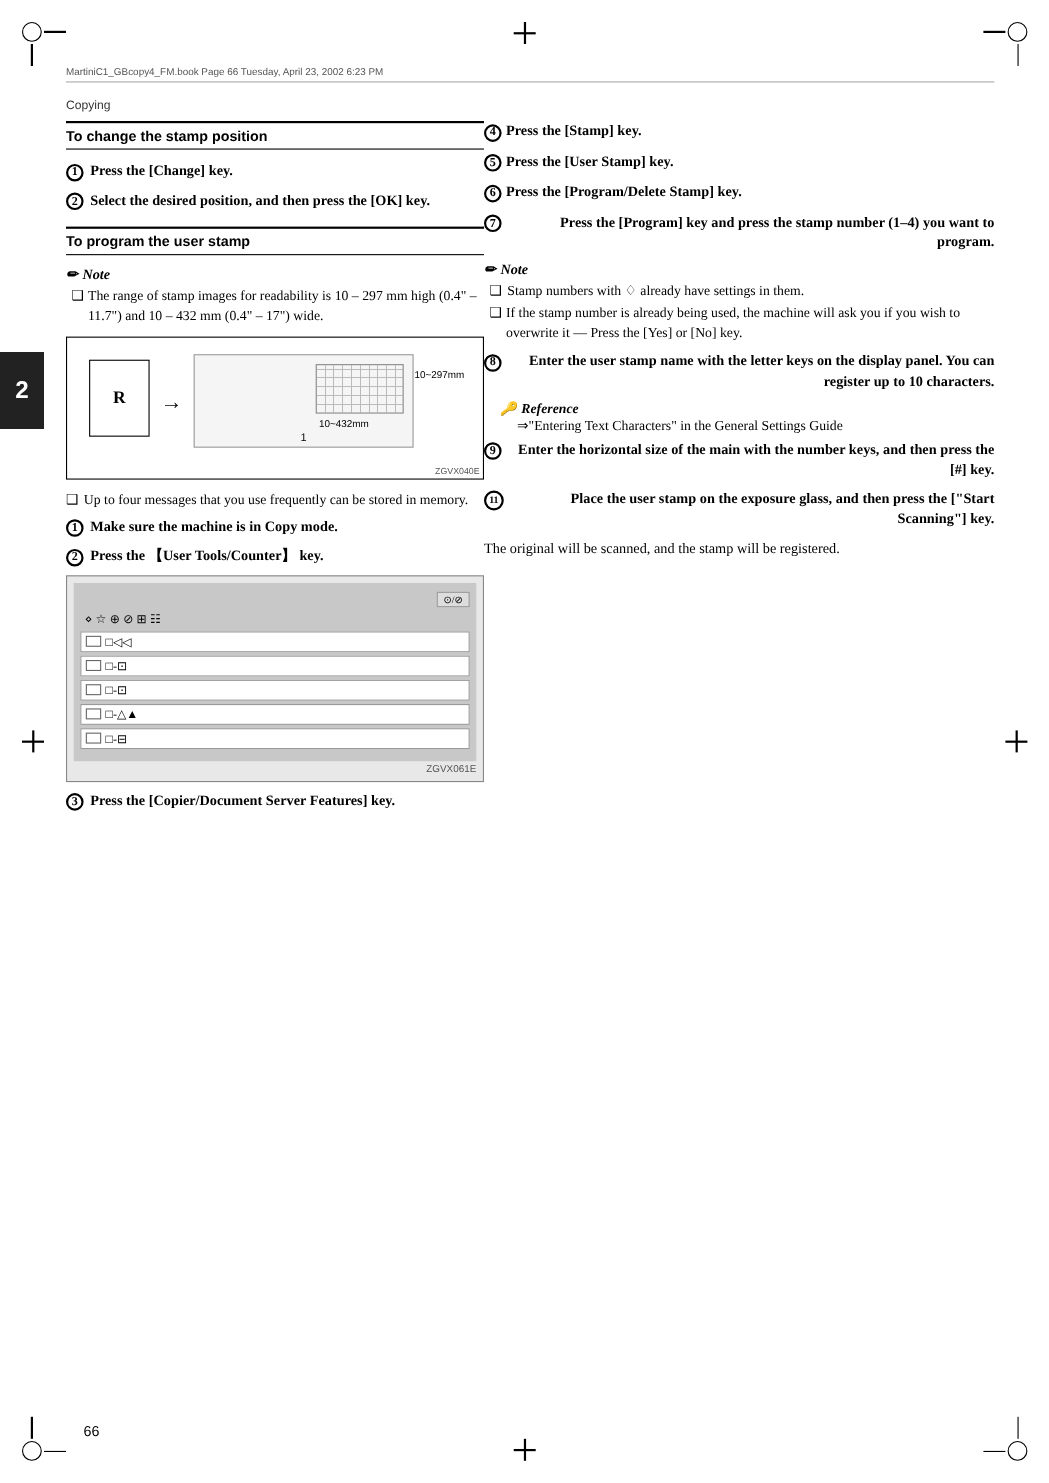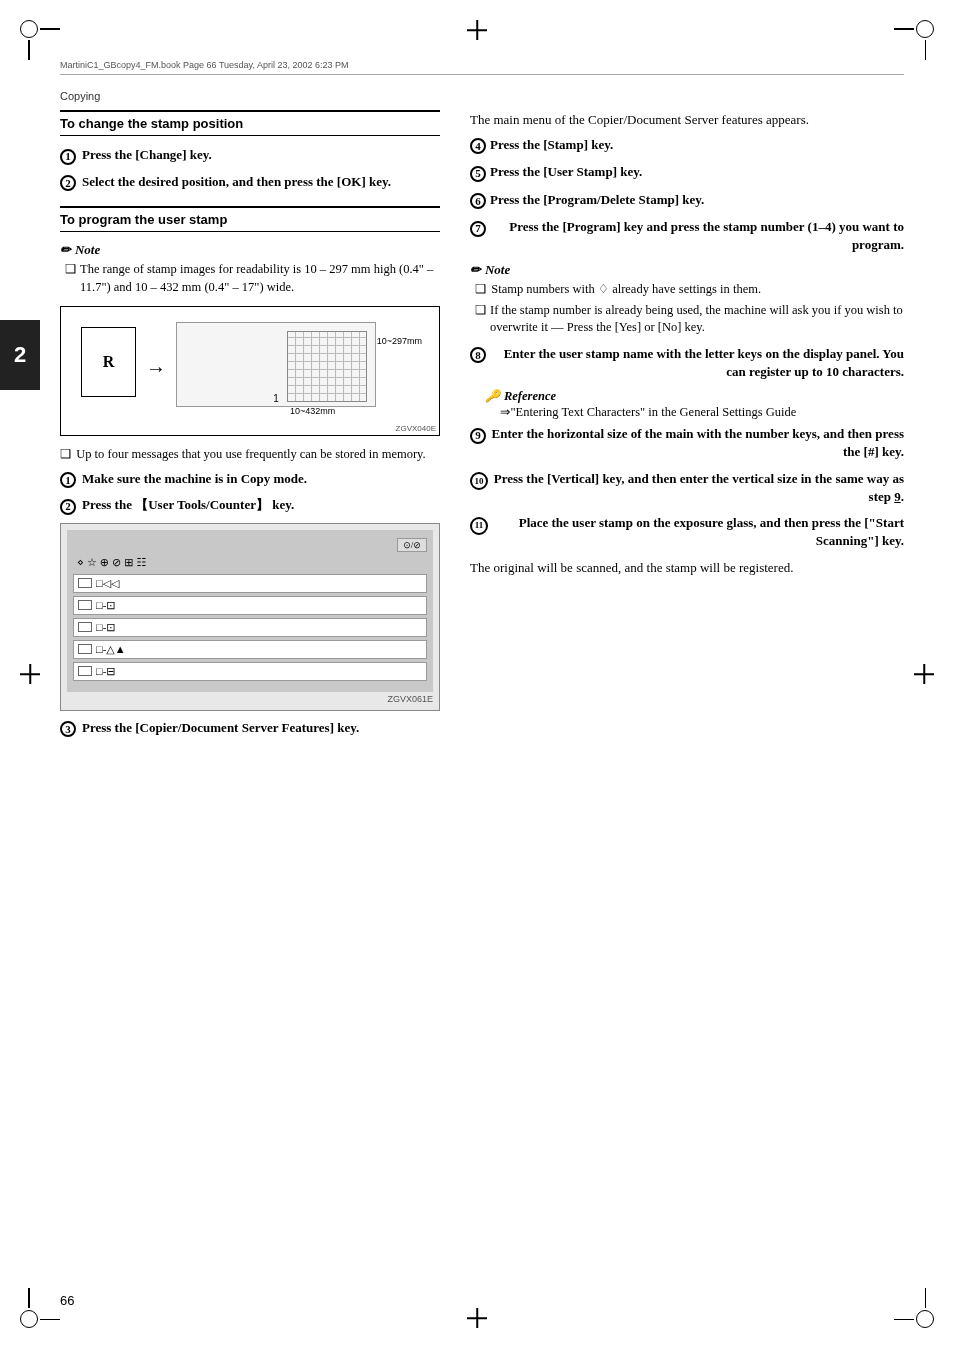--- a/index.html
+++ b/index.html
@@ -73,21 +73,20 @@
     .section-label {
       font-size: 11px;
       color: #333;
       font-family: Arial, sans-serif;
       margin-bottom: 8px;
     }
 
     
     .two-col {
       display: flex;
-      gap: 30px;
     }
     .col-left {
       width: 380px;
       flex-shrink: 0;
     }
     .col-right {
       flex: 1;
     }
 
     
@@ -262,21 +261,21 @@
       gap: 4px;
     }
     .reference-icon {
       font-size: 12px;
     }
 
     
     .page-number {
       position: absolute;
       bottom: 40px;
-      left: 60px;
+      left: 76px;
       font-size: 13px;
       font-family: Arial, sans-serif;
     }
 
     
     .h-center-mark-top {
       position: absolute;
       top: 20px;
       left: 50%;
       transform: translateX(-50%);
@@ -347,21 +346,21 @@
       width: 100%;
       height: 100%;
       position: relative;
       background: #f5f5f5;
     }
     .grid-lines {
       position: absolute;
       top: 8px;
       right: 8px;
       width: 80px;
-      height: 71px;
+      height: 45px;
     }
     .grid-lines-inner {
       border: 1px solid #888;
       width: 100%;
       height: 100%;
       background: repeating-linear-gradient(
         0deg,
         transparent,
         transparent 7px,
         #bbb 7px,
@@ -630,21 +629,20 @@
         <span class="step-num">
           <span class="step-circle">3</span>
         </span>
         <span class="step-text">Press the [Copier/Document Server Features] key.</span>
       </div>
 
     </div>
 
     <div class="col-right">
 
-      <p>The main menu of the Copier/Document Server features appears.</p>
 
       <div class="right-step">
         <span class="right-step-num">
           <span class="step-circle">4</span>
         </span>
         <span class="right-step-text">Press the [Stamp] key.</span>
       </div>
 
       <div class="right-step">
         <span class="right-step-num">
@@ -697,29 +695,20 @@
         <div class="note-indent">⇒"Entering Text Characters" in the General Settings Guide</div>
       </div>
 
       <div class="right-step">
         <span class="right-step-num">
           <span class="step-circle">9</span>
         </span>
         <span class="right-step-text">Enter the horizontal size of the main with the number keys, and then press the [#] key.</span>
       </div>
 
-      <div class="right-step">
-        <span class="right-step-num">
-          <span class="step-circle" style="font-size:9px; width:18px; height:18px;">10</span>
-        </span>
-        <span class="right-step-text">
-          <span>Press the [Vertical] key, and then enter the vertical size in the same way as step</span>
-          <span style="font-weight:bold; text-decoration:underline;">9</span><span>.</span>
-        </span>
-      </div>
 
       <div class="right-step">
         <span class="right-step-num">
           <span class="step-circle" style="font-size:9px; width:18px; height:18px;text-align:right;">11</span>
         </span>
         <span class="right-step-text">Place the user stamp on the exposure glass, and then press the ["Start Scanning"] key.</span>
       </div>
 
       <p style="margin-top:6px;">The original will be scanned, and the stamp will be registered.</p>
 

